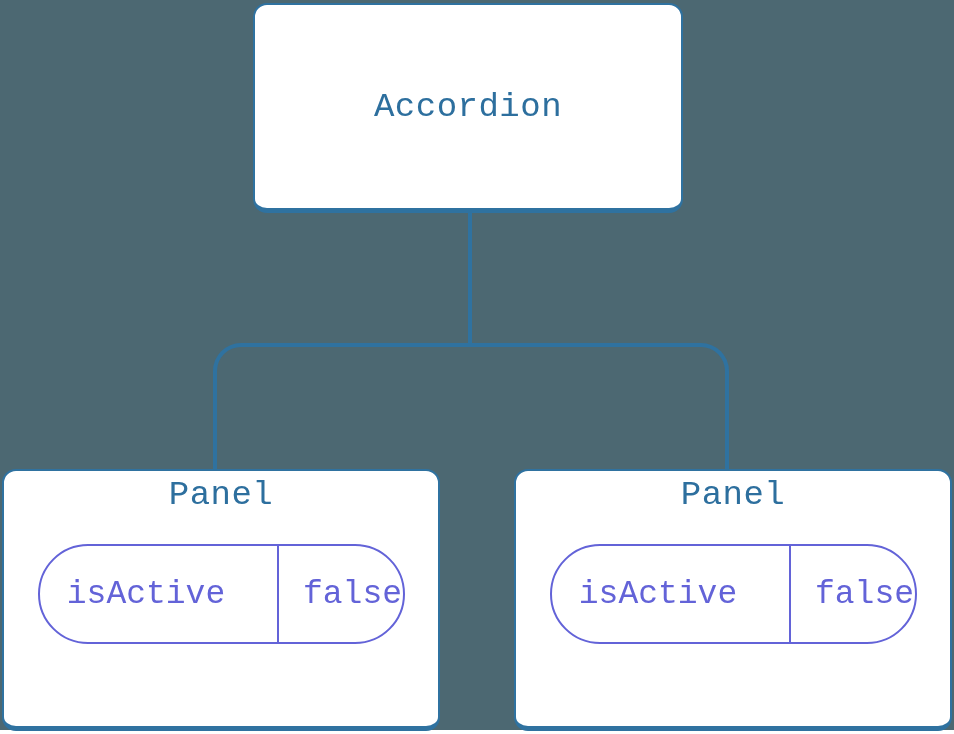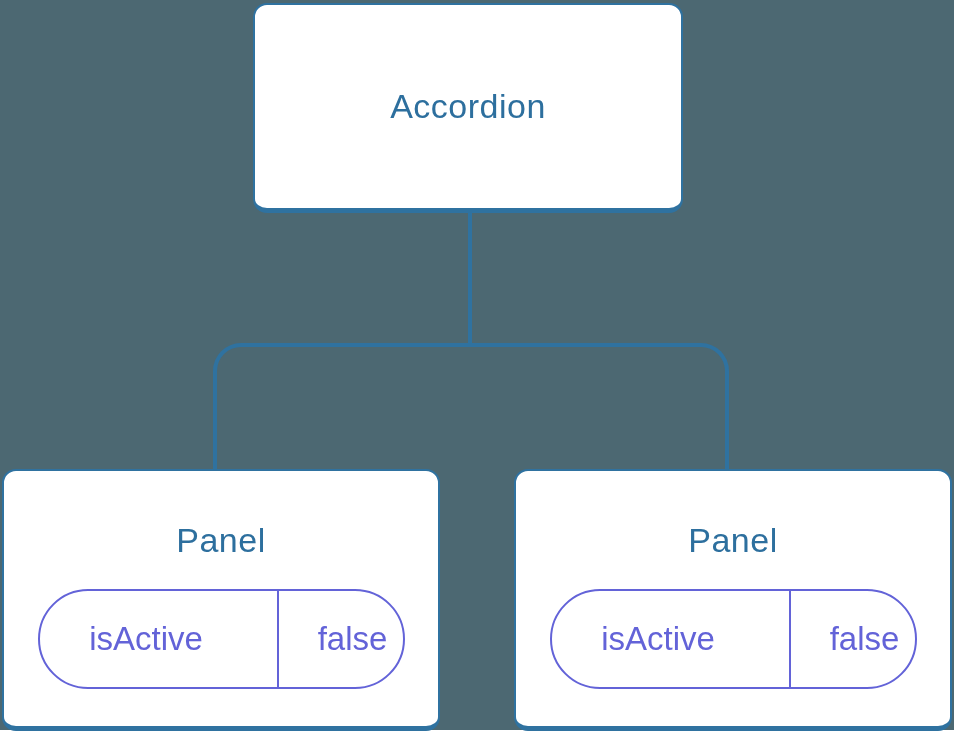--- a/index.html
+++ b/index.html
@@ -10,20 +10,21 @@
     width: 954px;
     height: 734px;
     overflow: hidden;
     font-family: "Liberation Sans", sans-serif;
   }
   .canvas {
     position: relative;
     width: 954px;
     height: 730px;
     background: var(--background, #4C6872);
+    font-family: Liberation Mono, monospace;
   }
   
   .node {
     position: absolute;
     background: var(--node-fill, #FFFFFF);
     border: 2px solid var(--node-border, #2F72A0);
     border-bottom-width: 5px;
     border-radius: 14px;
     box-sizing: border-box;
   }
@@ -64,21 +65,20 @@
     border-radius: 28px 28px 0 0;
   }
   
   .node-panel {
     top: 469px;
     width: 438px;
     height: 262px;
     display: flex;
     flex-direction: column;
     align-items: center;
-    padding-top: 45px;
     box-sizing: border-box;
   }
   .node-panel-1 { left: 2px; }
   .node-panel-2 { left: 514px; }
   .panel-title {
     color: var(--node-text, #2D6F9E);
     font-size: 34px;
     font-weight: 500;
     line-height: 48px;
     letter-spacing: 0.5px;

